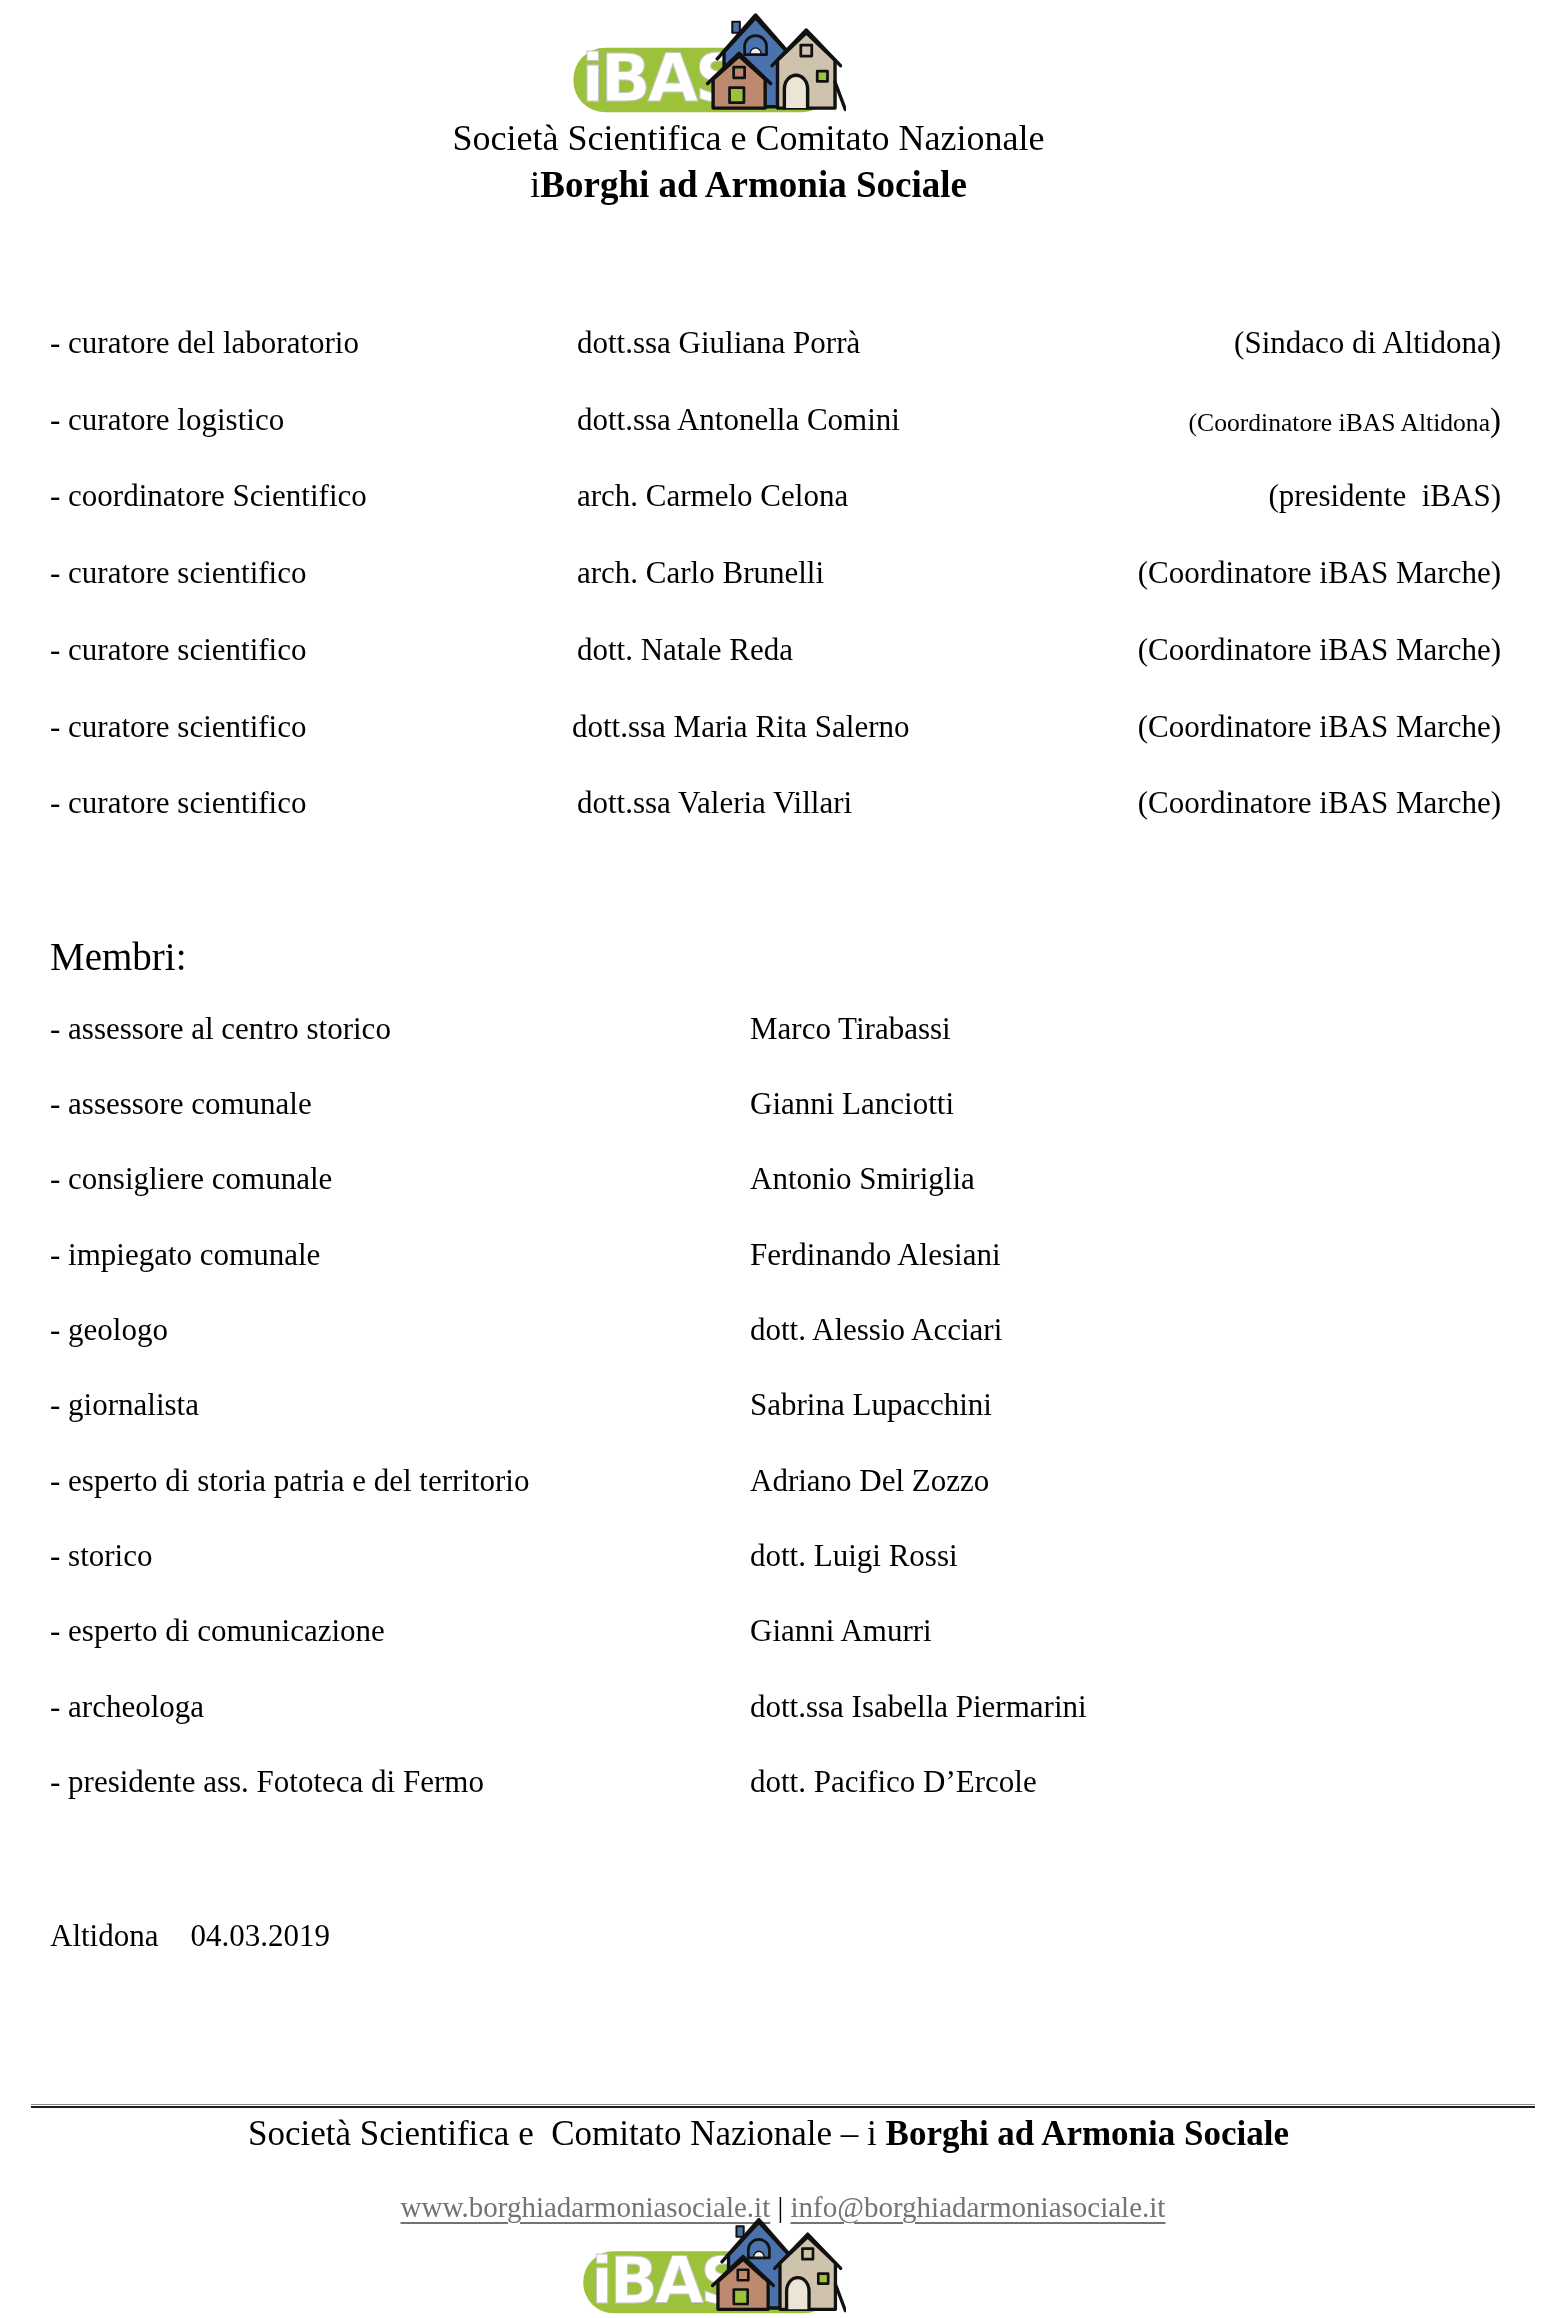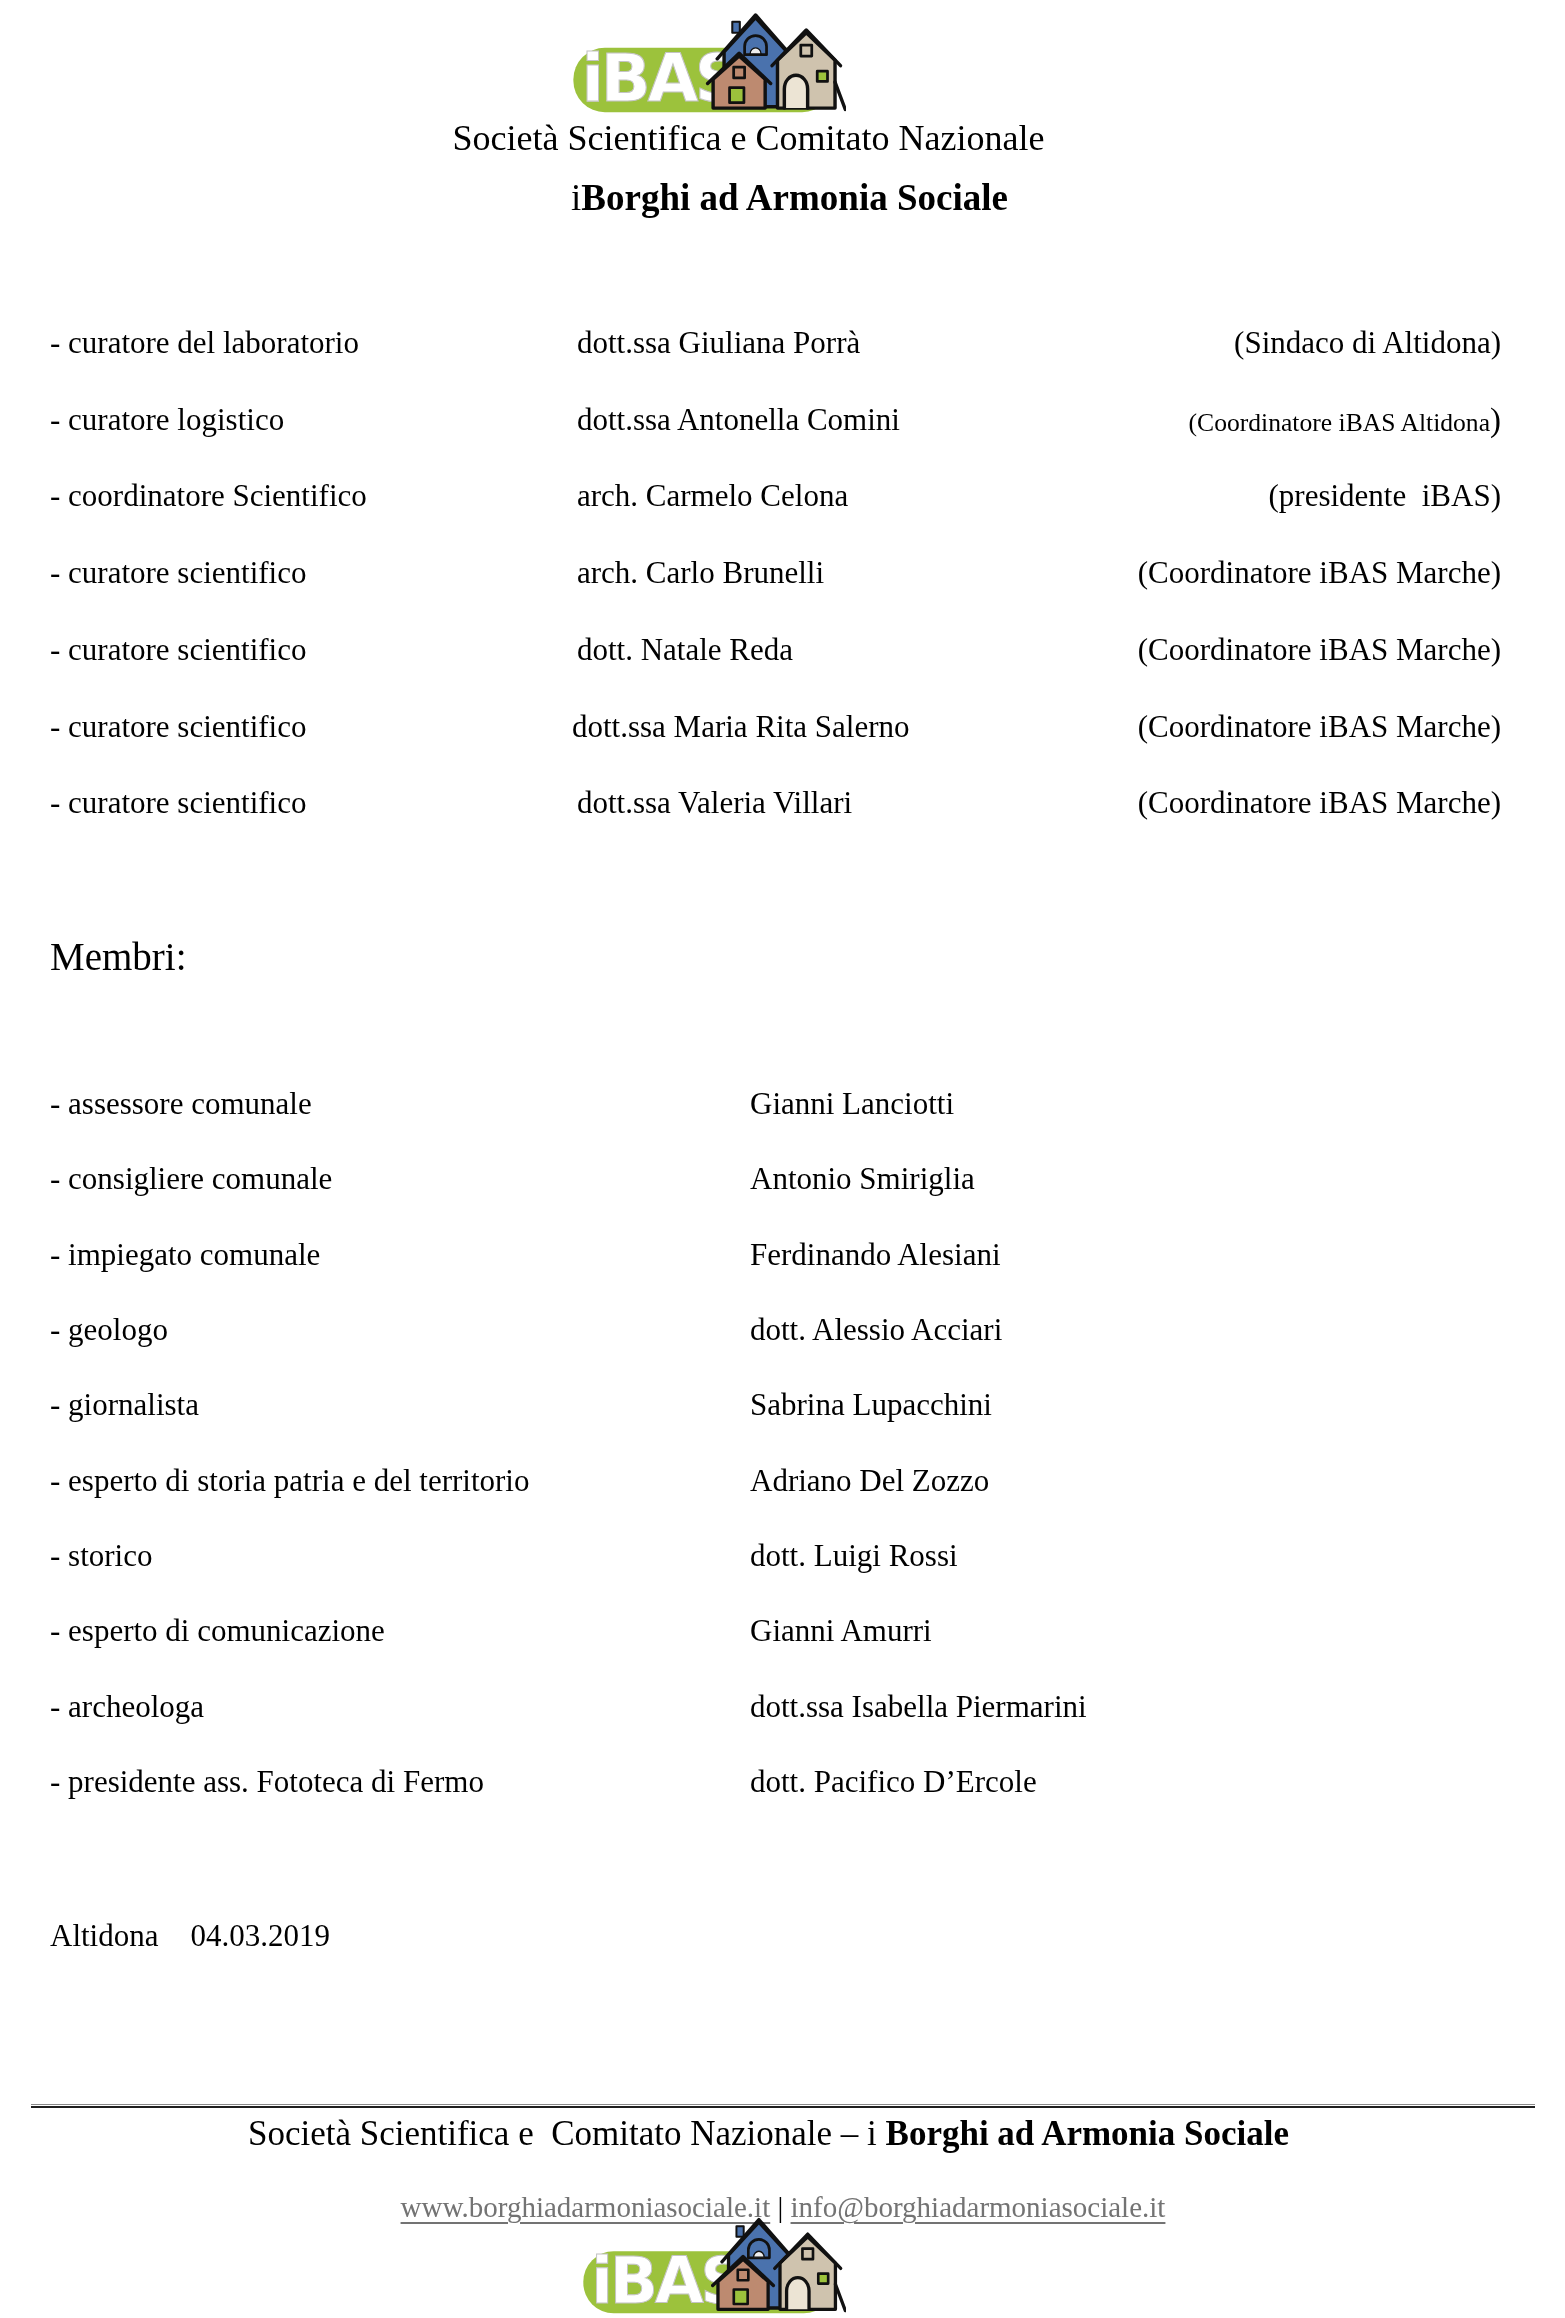--- a/index.html
+++ b/index.html
@@ -5,21 +5,21 @@
   html,body{margin:0;padding:0;background:#ffffff;}
   body{width:1565px;height:2319px;font-family:"Liberation Serif","DejaVu Serif",serif;color:#000;}
   .page{position:relative;width:1565px;height:2319px;background:#fff;overflow:hidden;}
 
   .logo{position:absolute;}
   .logo-top{left:572px;top:4.1px;width:274px;}
   .logo-bottom{left:582px;top:2209px;width:264px;}
 
   .hdr{position:absolute;left:0;width:1497px;text-align:center;line-height:1.12;}
   .hdr1{top:118px;font-size:36px;}
-  .hdr2{top:177px;font-size:37px;padding-left:41px;}
+  .hdr2{top:164px;font-size:37px;}
   .hdr2 .bold{font-weight:bold;}
 
   .crow,.mrow{position:absolute;left:0;width:1565px;height:39px;font-size:31px;line-height:36px;}
   .role{position:absolute;left:50px;white-space:pre;}
   .cname{position:absolute;left:577px;white-space:pre;}
   .note{position:absolute;right:64px;white-space:pre;}
   .note-small{font-size:25.6px;}
   .note-small .big-paren{font-size:33px;}
   .mname{position:absolute;left:750px;white-space:pre;}
 
@@ -97,20 +97,24 @@
     <span class="note">(Coordinatore iBAS Marche)</span>
   </div>
   <div class="crow" style="top:785px">
     <span class="role">- curatore scientifico</span>
     <span class="cname">dott.ssa Valeria Villari</span>
     <span class="note">(Coordinatore iBAS Marche)</span>
   </div>
 
   <div class="members-heading">Membri:</div>
 
+  <div class="mrow" style="top:1011px">
+    <span class="role">- assessore al centro storico</span>
+    <span class="mname">Marco Tirabassi</span>
+  </div>
   <div class="mrow" style="top:1086px">
     <span class="role">- assessore comunale</span>
     <span class="mname">Gianni Lanciotti</span>
   </div>
   <div class="mrow" style="top:1161px">
     <span class="role">- consigliere comunale</span>
     <span class="mname">Antonio Smiriglia</span>
   </div>
   <div class="mrow" style="top:1237px">
     <span class="role">- impiegato comunale</span>

